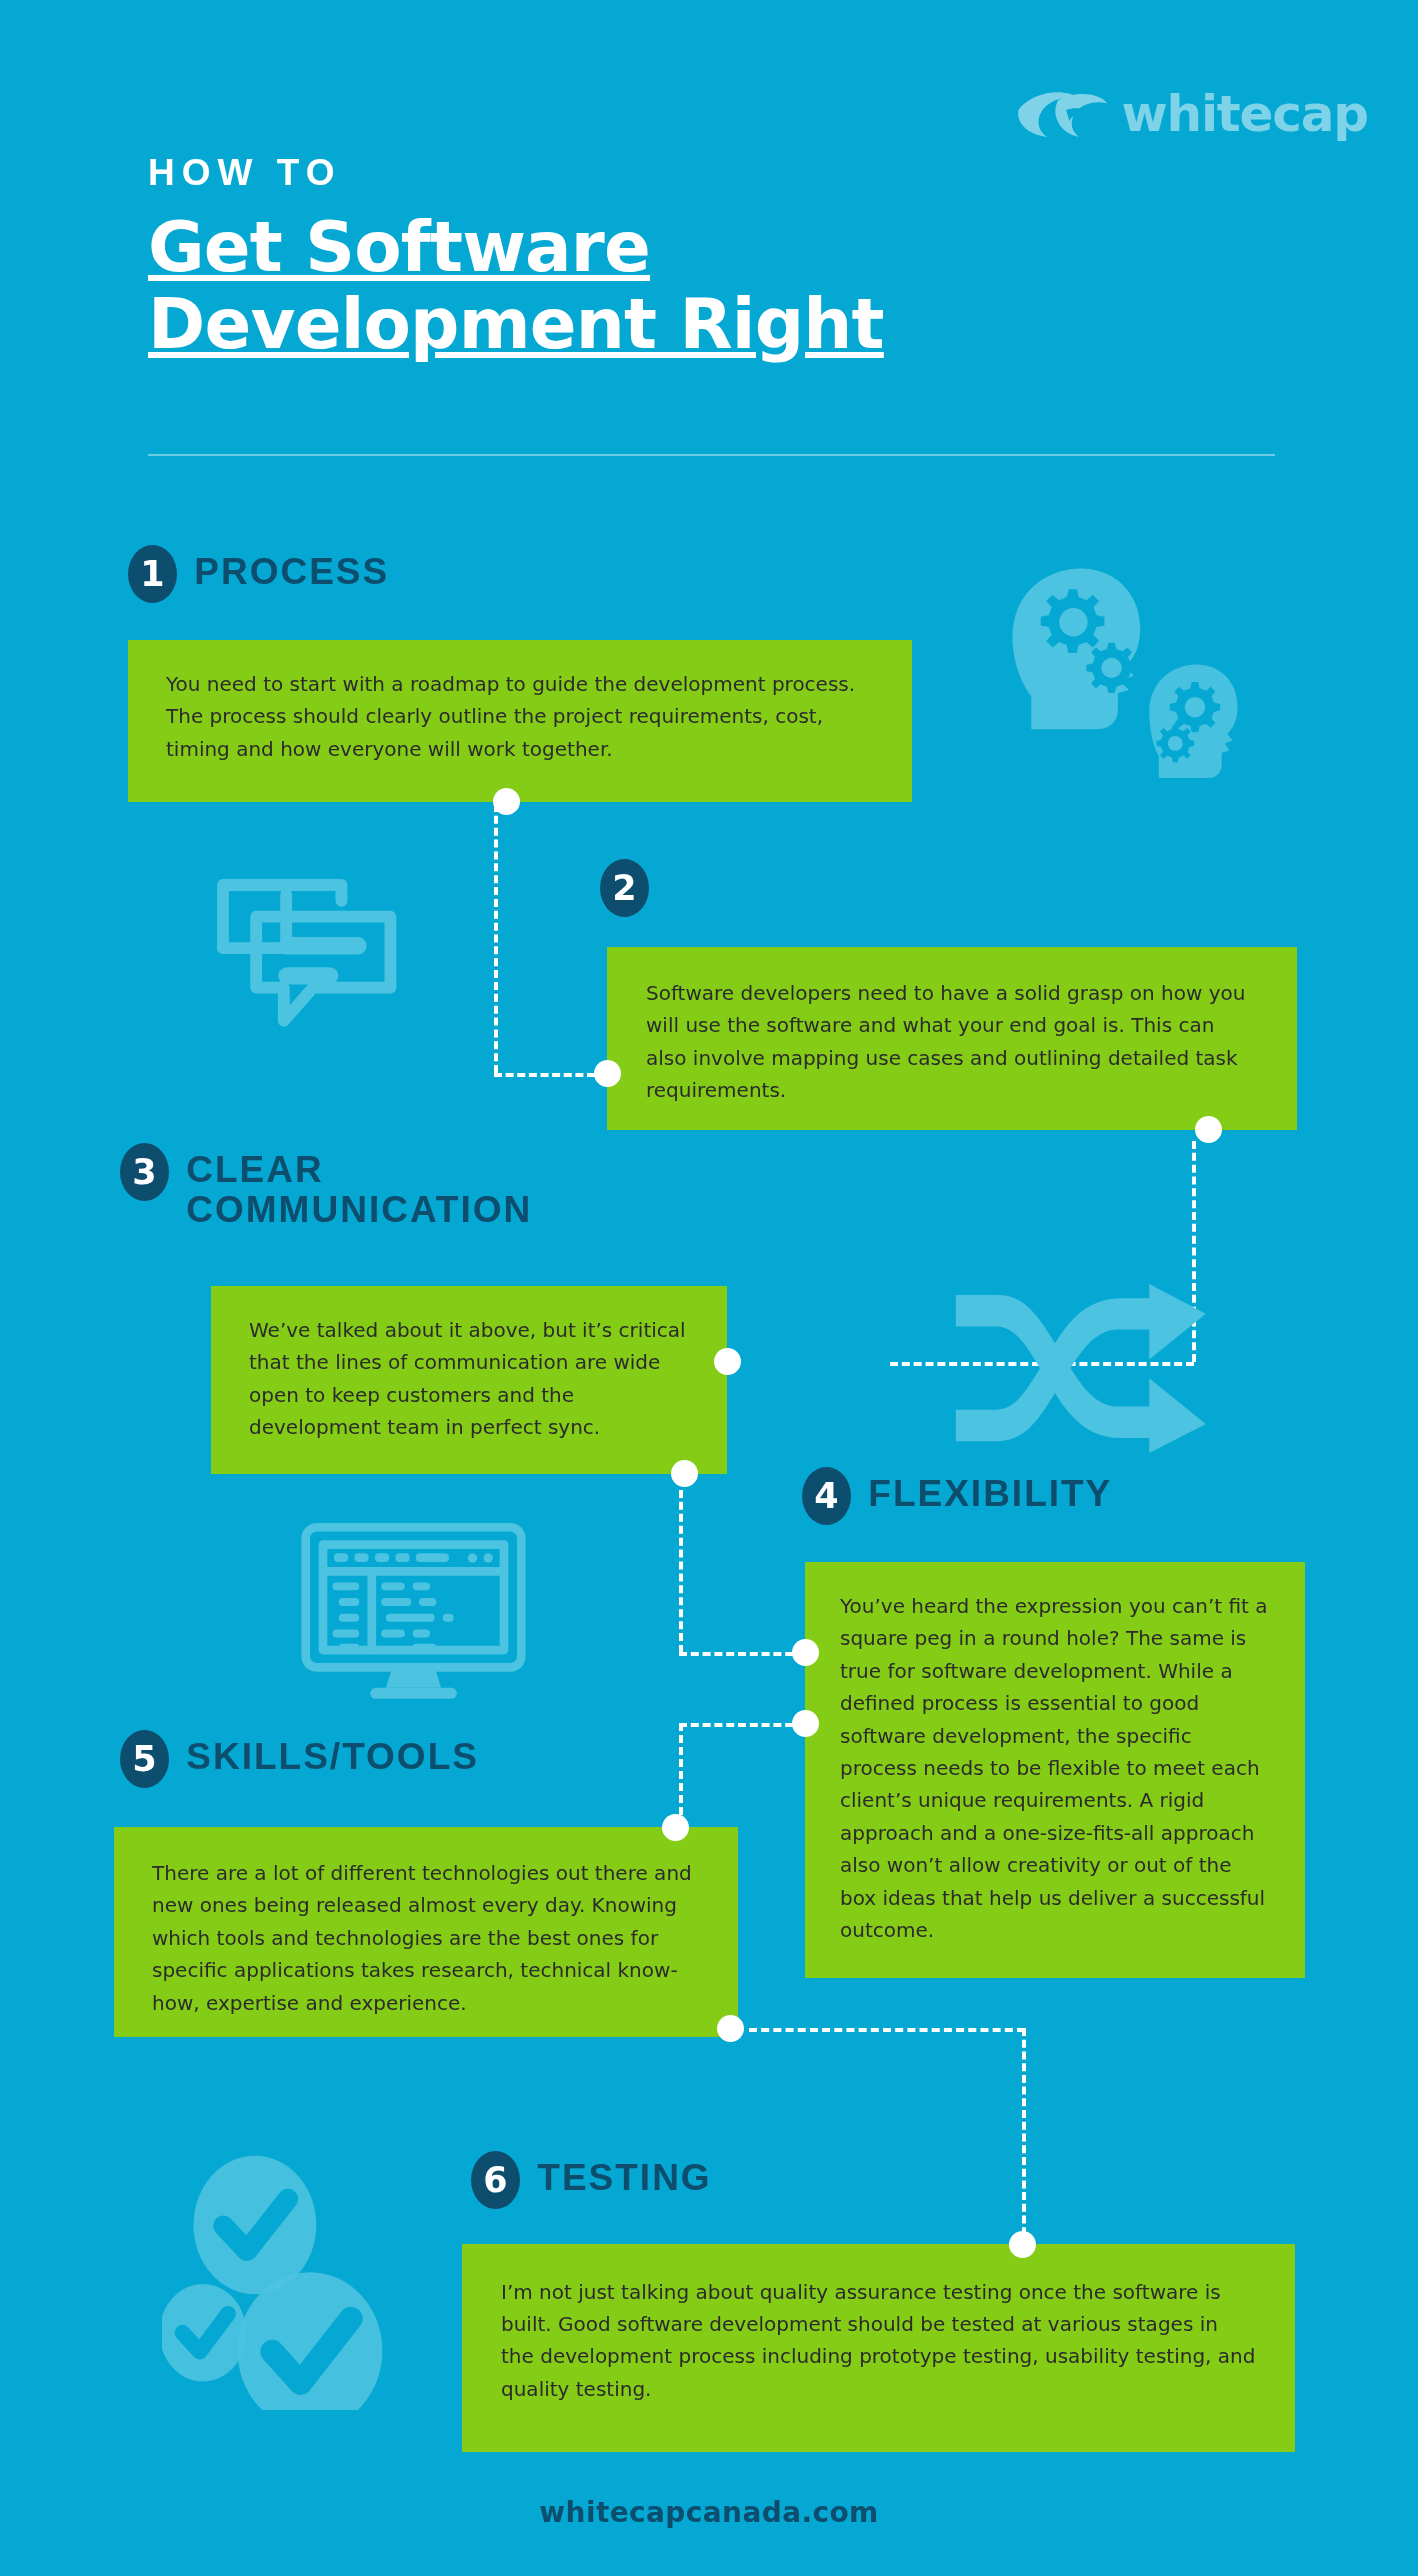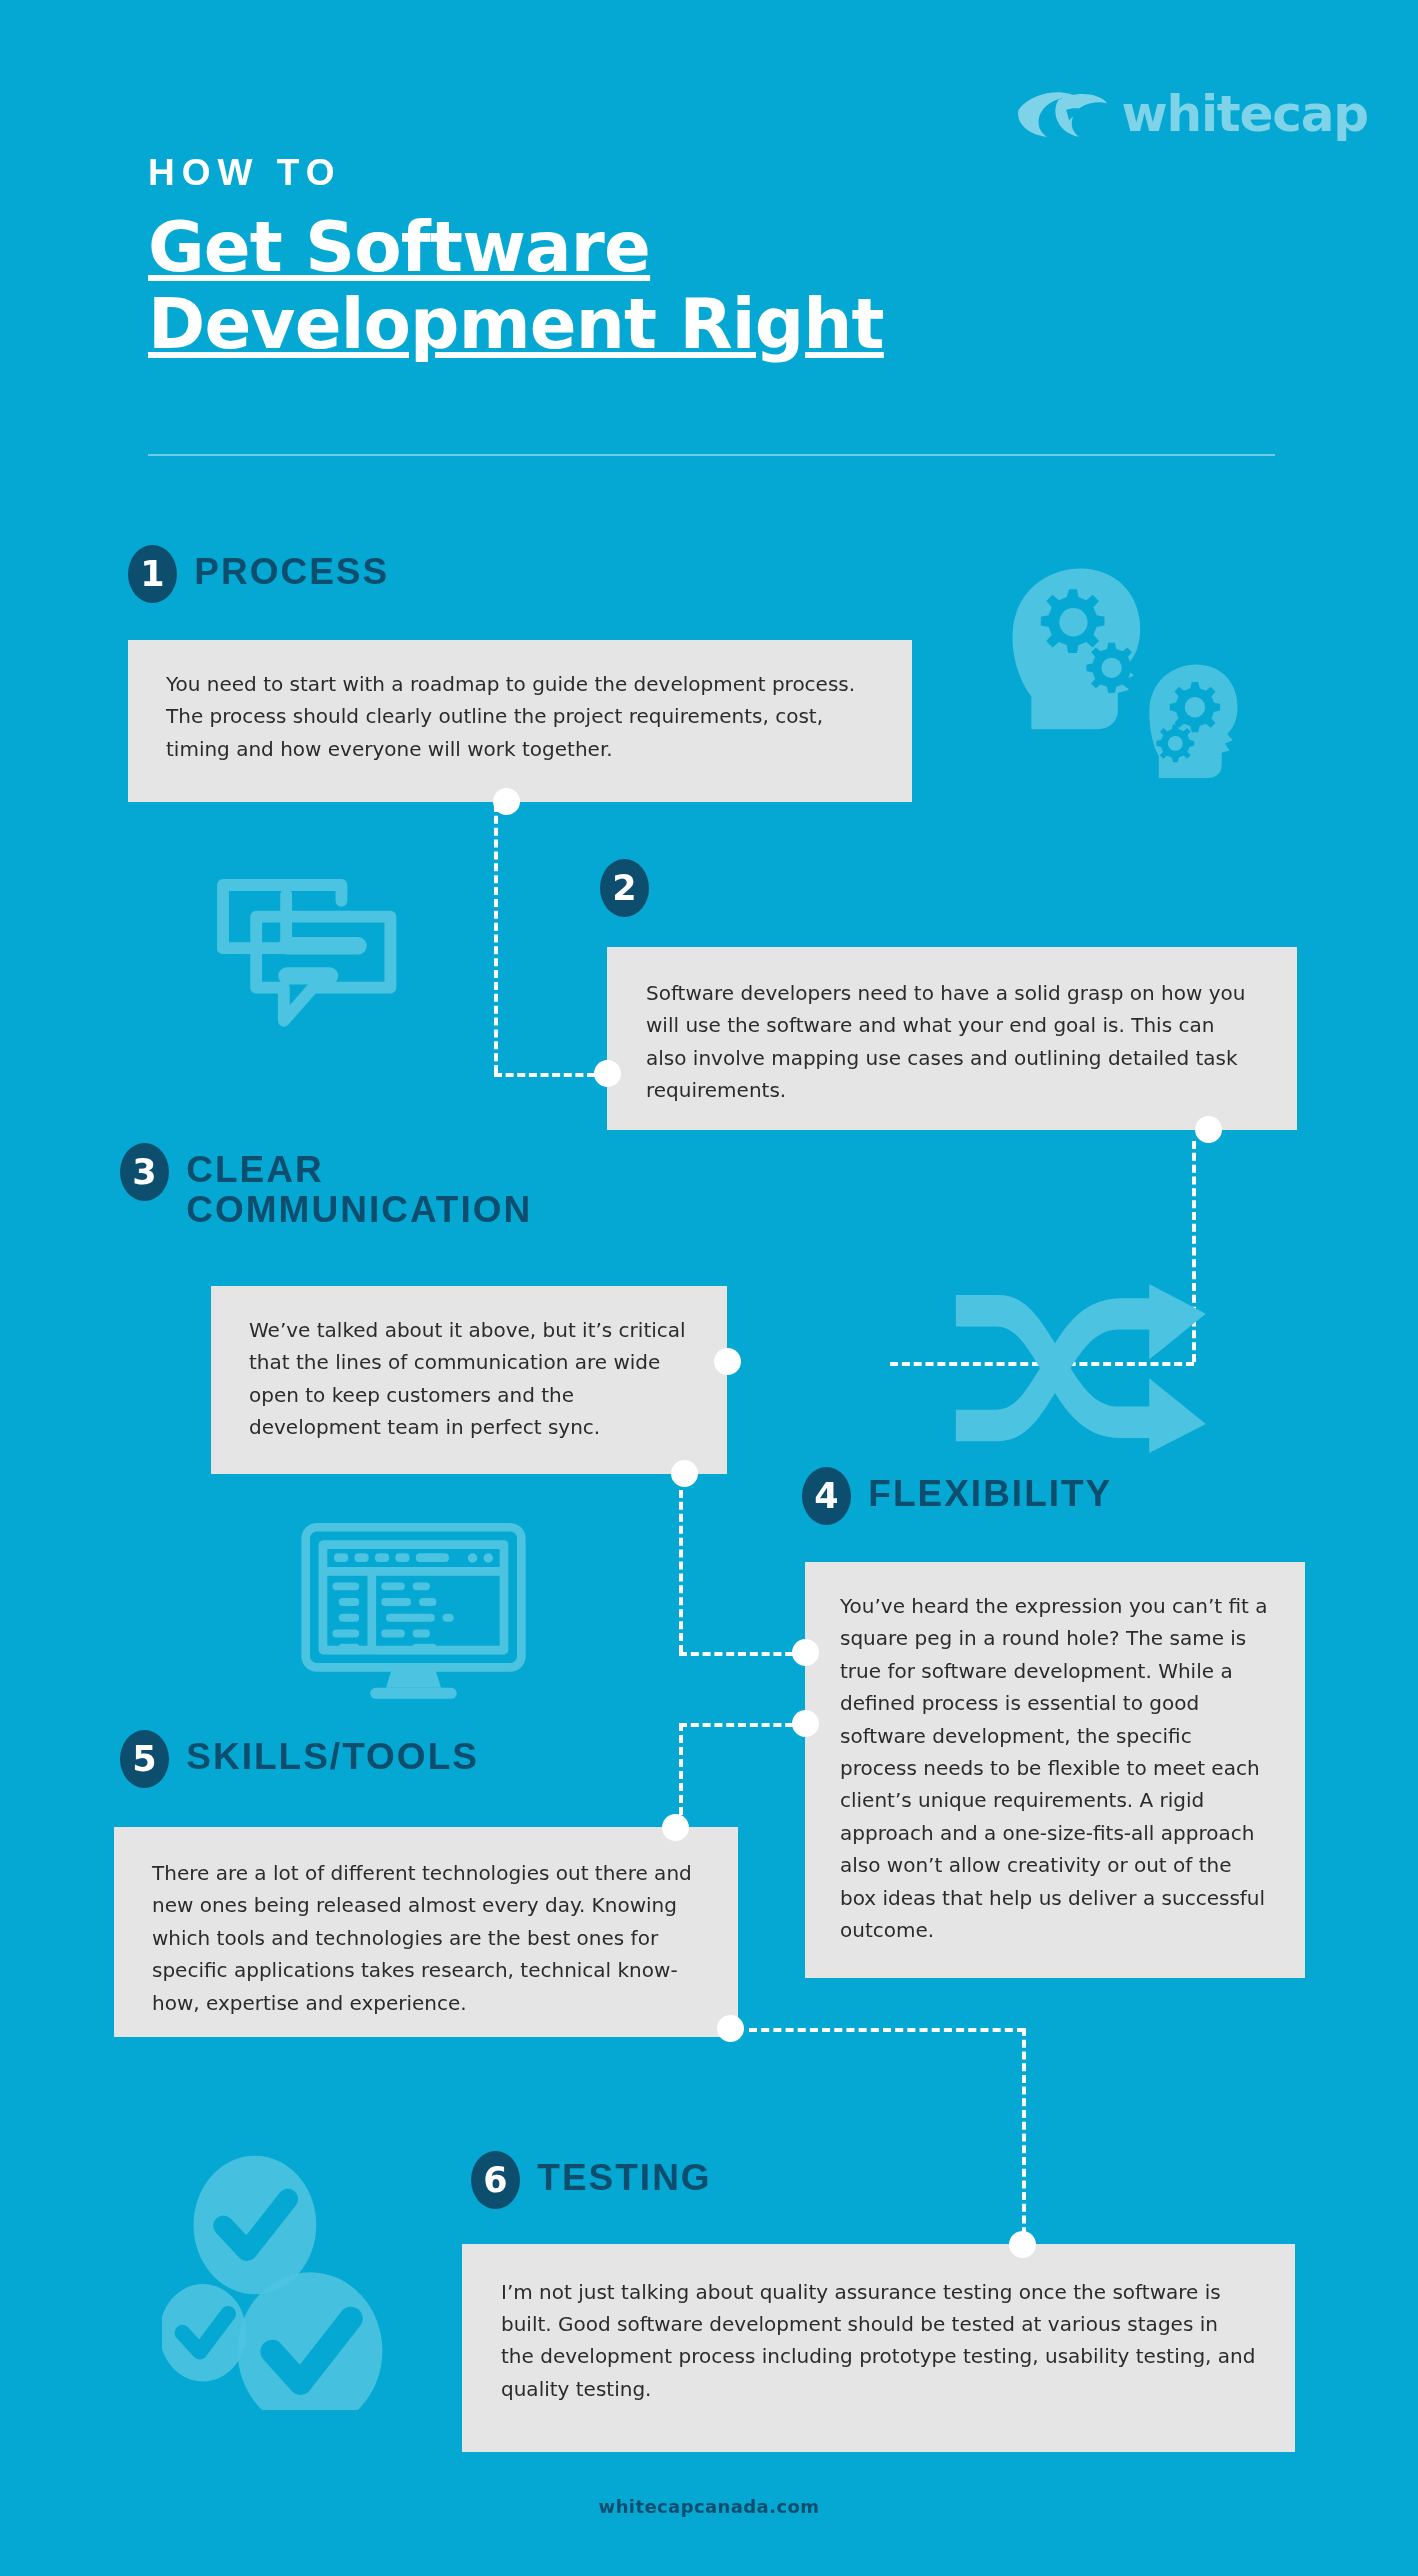--- a/index.html
+++ b/index.html
@@ -85,21 +85,21 @@
     letter-spacing: 2px;
     line-height: 1.08;
     padding-top: 7px;
     font-family: "Liberation Sans", sans-serif;
     white-space: pre-line;
   }
 
   
   .card {
     position: absolute;
-    background: #e5e5e5;
+    background: #84cc16;
     color: #2b2b2b;
     font-size: 20px;
     line-height: 1.62;
     font-family: "DejaVu Sans", sans-serif;
   }
   .card p { white-space: pre-line; }
 
   
   .notch {
     position: absolute;
@@ -123,21 +123,21 @@
   
   .deco { position: absolute; }
 
   
   .footer {
     position: absolute;
     top: 2496px;
     left: 0;
     width: 100%;
     text-align: center;
-    font-size: 18px;
+    font-size: 28px;
     font-weight: bold;
     color: #0d4d6e;
     letter-spacing: 0.4px;
     font-family: "DejaVu Sans", sans-serif;
   }
 </style>
 </head>
 <body>
 
 <div class="logo">

